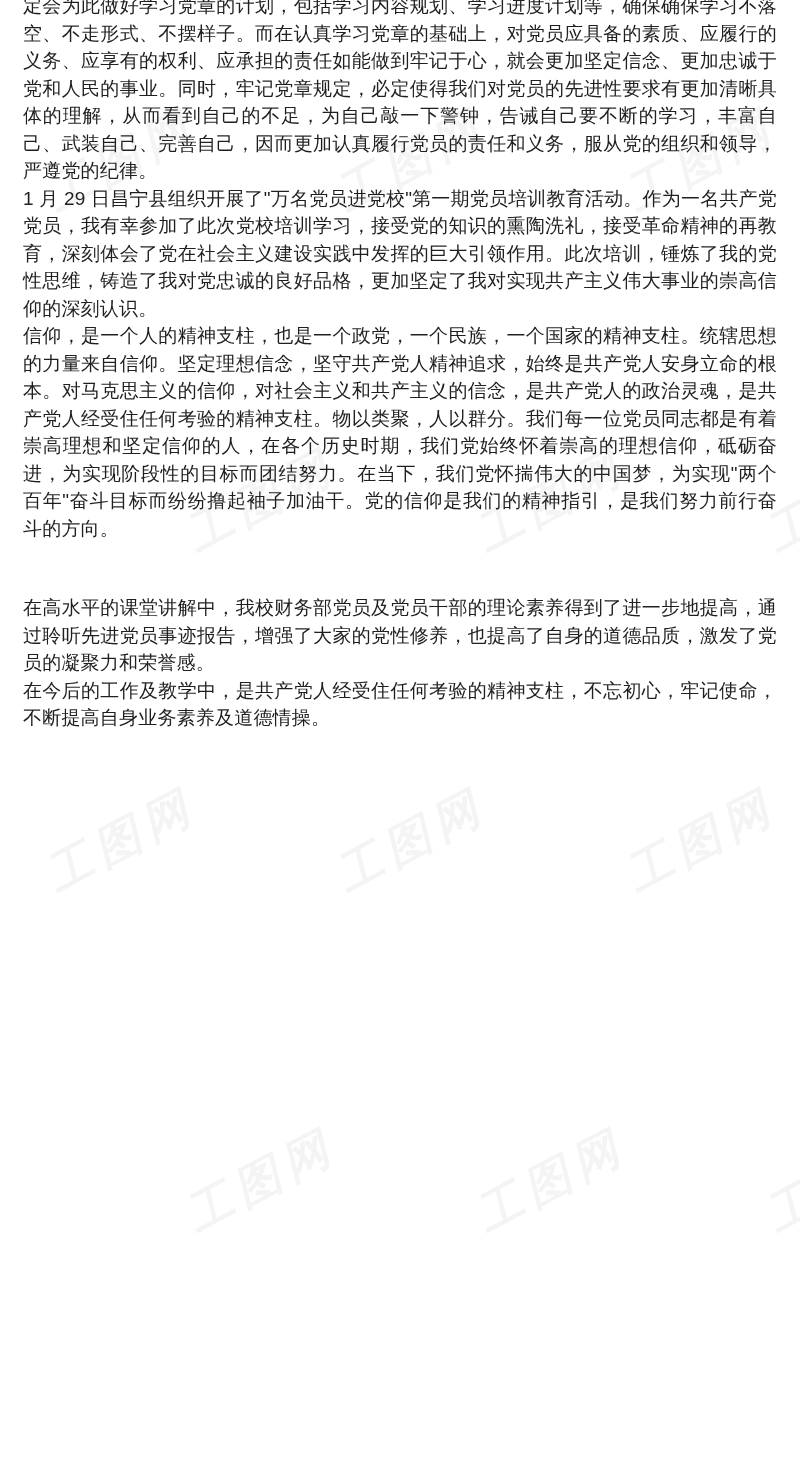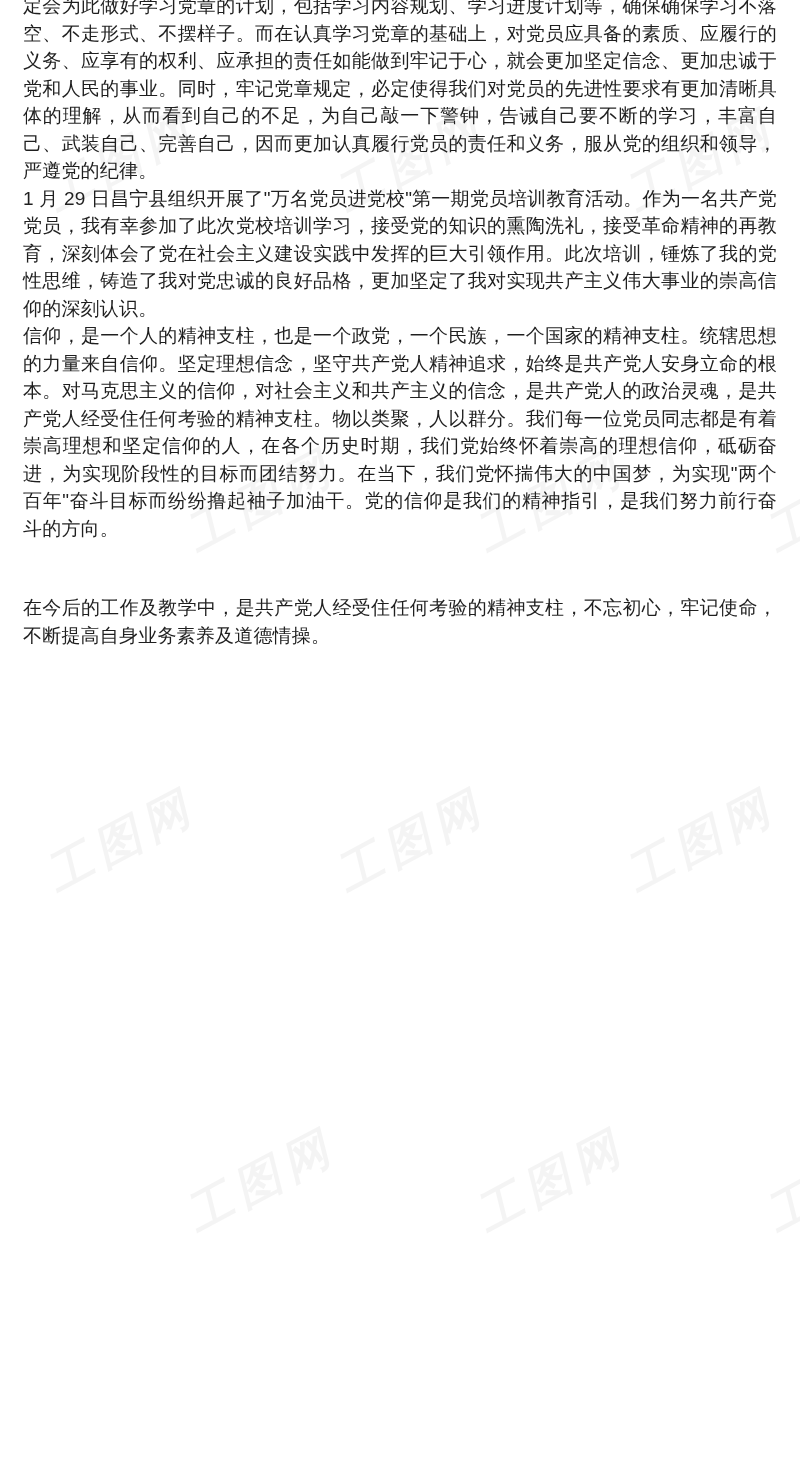--- a/index.html
+++ b/index.html
@@ -70,16 +70,17 @@
       <span class="wm" style="left: 180px; top: 1150px;">工图网</span>
       <span class="wm" style="left: 470px; top: 1150px;">工图网</span>
       <span class="wm" style="left: 760px; top: 1150px;">工图网</span>
     </div>
 
   <div class="doc" style="color: rgb(31, 31, 31);">
     <p>定会为此做好学习党章的计划，包括学习内容规划、学习进度计划等，确保确保学习不落空、不走形式、不摆样子。而在认真学习党章的基础上，对党员应具备的素质、应履行的义务、应享有的权利、应承担的责任如能做到牢记于心，就会更加坚定信念、更加忠诚于党和人民的事业。同时，牢记党章规定，必定使得我们对党员的先进性要求有更加清晰具体的理解，从而看到自己的不足，为自己敲一下警钟，告诫自己要不断的学习，丰富自己、武装自己、完善自己，因而更加认真履行党员的责任和义务，服从党的组织和领导，严遵党的纪律。</p>
     <p>1 月 29 日昌宁县组织开展了"万名党员进党校"第一期党员培训教育活动。作为一名共产党党员，我有幸参加了此次党校培训学习，接受党的知识的熏陶洗礼，接受革命精神的再教育，深刻体会了党在社会主义建设实践中发挥的巨大引领作用。此次培训，锤炼了我的党性思维，铸造了我对党忠诚的良好品格，更加坚定了我对实现共产主义伟大事业的崇高信仰的深刻认识。</p>
     <p>信仰，是一个人的精神支柱，也是一个政党，一个民族，一个国家的精神支柱。统辖思想的力量来自信仰。坚定理想信念，坚守共产党人精神追求，始终是共产党人安身立命的根本。对马克思主义的信仰，对社会主义和共产主义的信念，是共产党人的政治灵魂，是共产党人经受住任何考验的精神支柱。物以类聚，人以群分。我们每一位党员同志都是有着崇高理想和坚定信仰的人，在各个历史时期，我们党始终怀着崇高的理想信仰，砥砺奋进，为实现阶段性的目标而团结努力。在当下，我们党怀揣伟大的中国梦，为实现"两个百年"奋斗目标而纷纷撸起袖子加油干。党的信仰是我们的精神指引，是我们努力前行奋斗的方向。</p>
     <div class="page-gap"></div>
+    <p>在高水平的课堂讲解中，我校财务部党员及党员干部的理论素养得到了进一步地提高，通过聆听先进党员事迹报告，增强了大家的党性修养，也提高了自身的道德品质，激发了党员的凝聚力和荣誉感。</p>
     <p>在今后的工作及教学中，是共产党人经受住任何考验的精神支柱，不忘初心，牢记使命，不断提高自身业务素养及道德情操。</p>
   </div>
 
 </div>
 
 </body></html>

